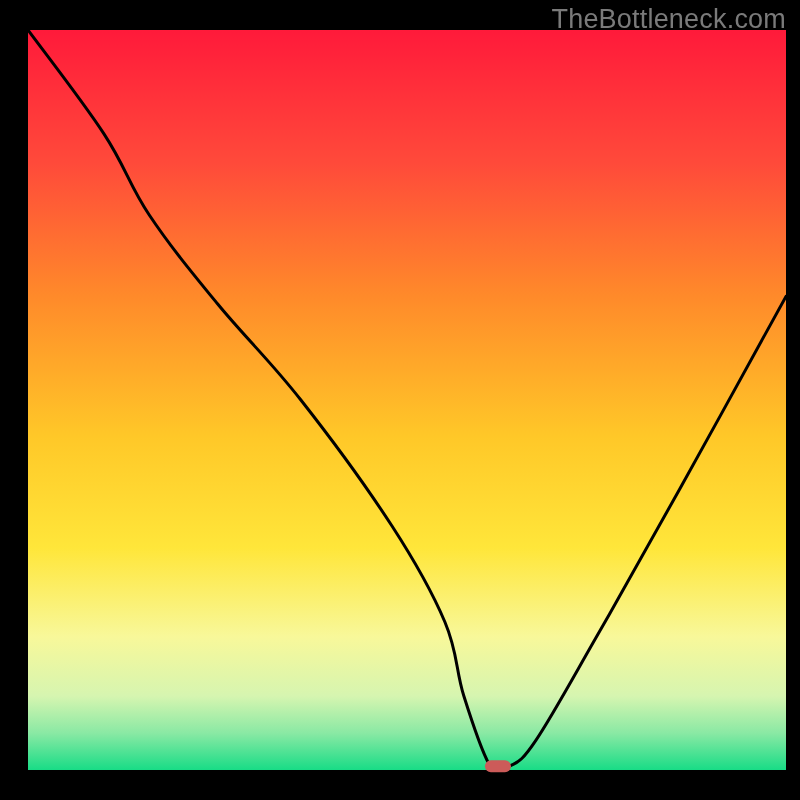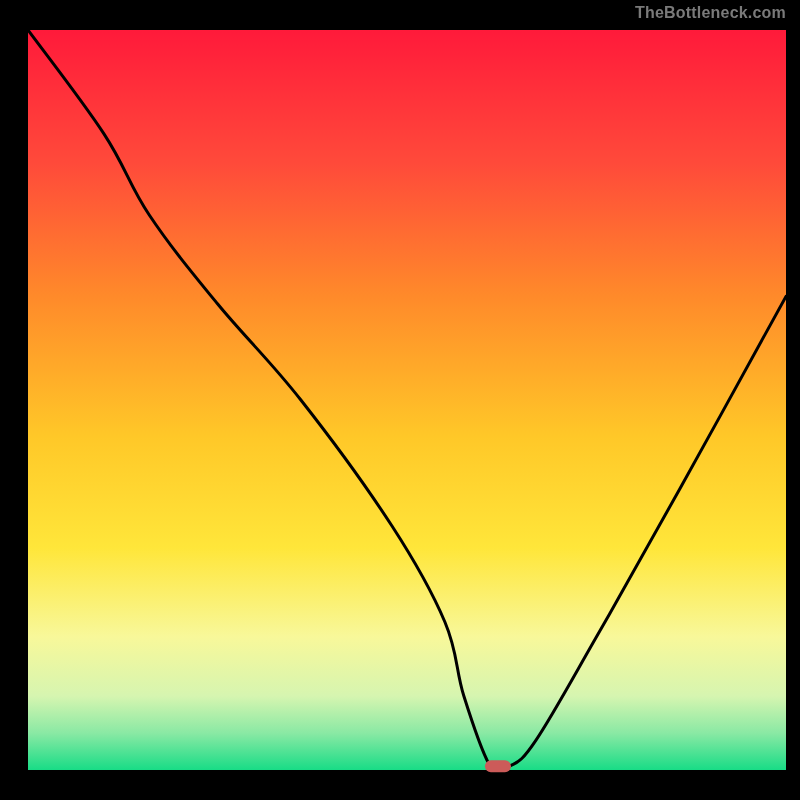--- a/index.html
+++ b/index.html
@@ -14,22 +14,22 @@
     position: relative;
     width: 800px;
     height: 800px;
   }
   svg { display: block; }
   .attribution {
     position: absolute;
     top: 4px;
     right: 14px;
     color: #7a7a7a;
-    font-size: 16px;
-    font-weight: 700;
+    font-size: 27px;
+    font-weight: 400;
     letter-spacing: 0.2px;
   }
 </style>
 </head>
 <body>
 
 <div class="chart-wrap">
 
   <svg width="800" height="800" viewBox="0 0 800 800">
     <defs>

